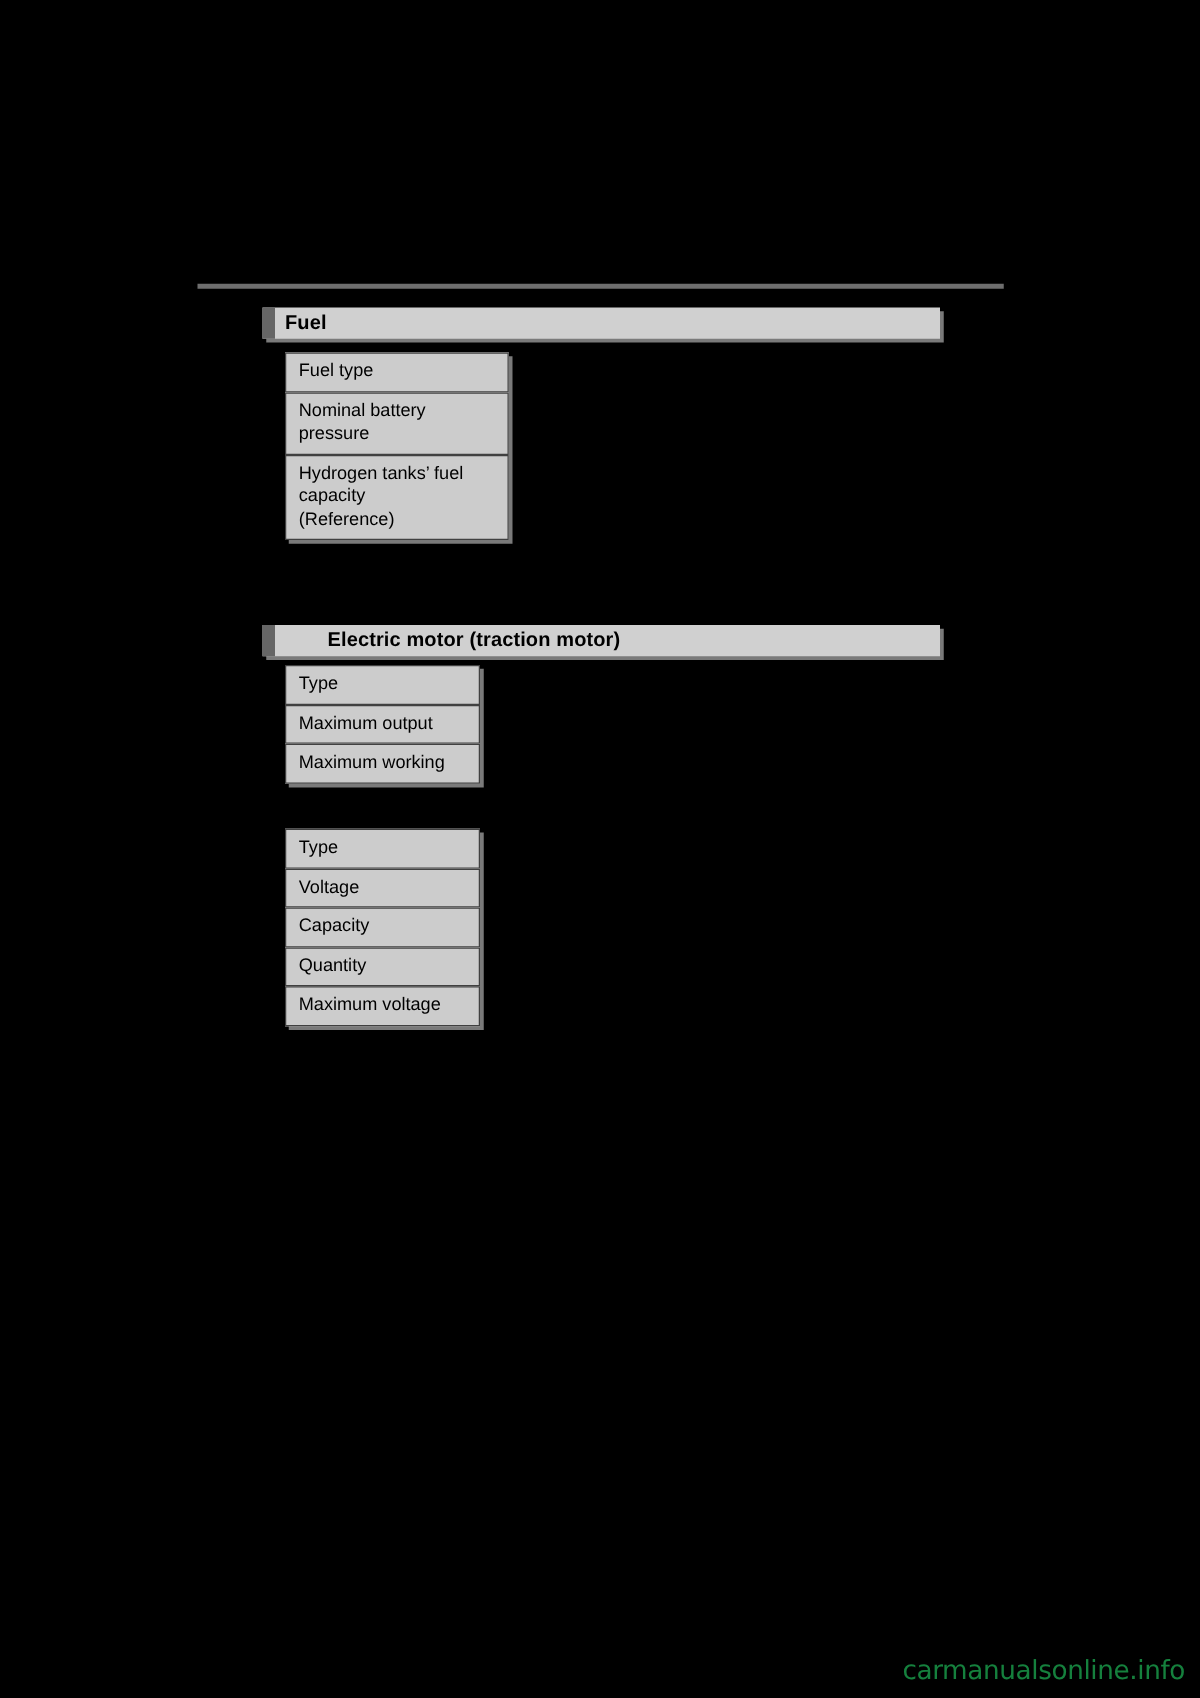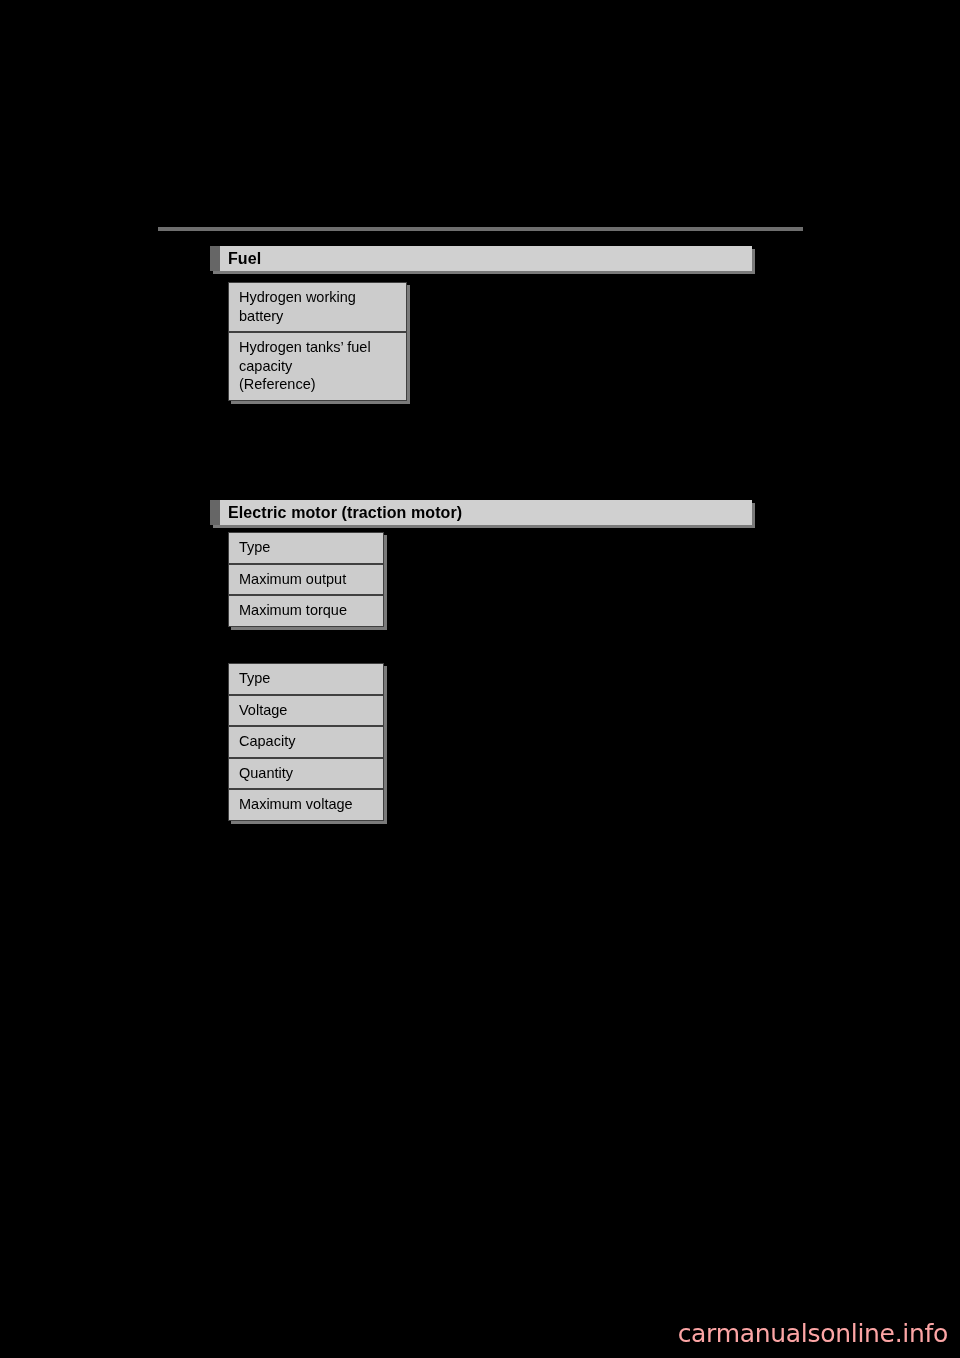--- a/index.html
+++ b/index.html
@@ -80,54 +80,57 @@
   }
   .spec-table .row .line {
     display: block;
     white-space: nowrap;
   }
 
   
   #fuel-header      { top: 246px; }
   #fuel-table       { left: 228px; top: 282px; width: 179px; }
 
-  #motor-header     { top: 500px; }
+  #motor-header     { top: 500px; gap: 34px; }
   #motor-table      { left: 228px; top: 532px; width: 156px; }
 
   #battery-header   { top: 629px; }
   #battery-table    { left: 228px; top: 663px; width: 156px; }
 
   
   .watermark {
     position: absolute;
     right: 12px;
     bottom: 10px;
-    font-size: 25px;
-    color: #fca5a5;
+    font-size: 21px;
+    color: #15803d;
     letter-spacing: -0.3px;
     font-family: "DejaVu Sans", sans-serif;
     white-space: nowrap;
   }
 </style>
 </head>
 <body>
 
 <div class="page">
 
   <div class="top-rule"></div>
 
   <div class="section-header" id="fuel-header">
     <span class="accent"></span>
     <span class="title">Fuel</span>
   </div>
 
   <div class="spec-table" id="fuel-table">
     <div class="row">
-      <span class="line">Hydrogen working</span>
-      <span class="line">battery</span>
+      <span class="line">Fuel type</span>
+    </div>
+    <div class="row">
+      <span class="line">Nominal battery</span>
+      <span class="line">pressure</span>
     </div>
     <div class="row">
       <span class="line">Hydrogen tanks’ fuel</span>
       <span class="line">capacity</span>
       <span class="line">(Reference)</span>
     </div>
   </div>
 
   <div class="section-header" id="motor-header">
     <span class="accent"></span>
@@ -135,21 +138,21 @@
   </div>
 
   <div class="spec-table" id="motor-table">
     <div class="row">
       <span class="line">Type</span>
     </div>
     <div class="row">
       <span class="line">Maximum output</span>
     </div>
     <div class="row">
-      <span class="line">Maximum torque</span>
+      <span class="line">Maximum working</span>
     </div>
   </div>
 
 
   <div class="spec-table" id="battery-table">
     <div class="row">
       <span class="line">Type</span>
     </div>
     <div class="row">
       <span class="line">Voltage</span>

